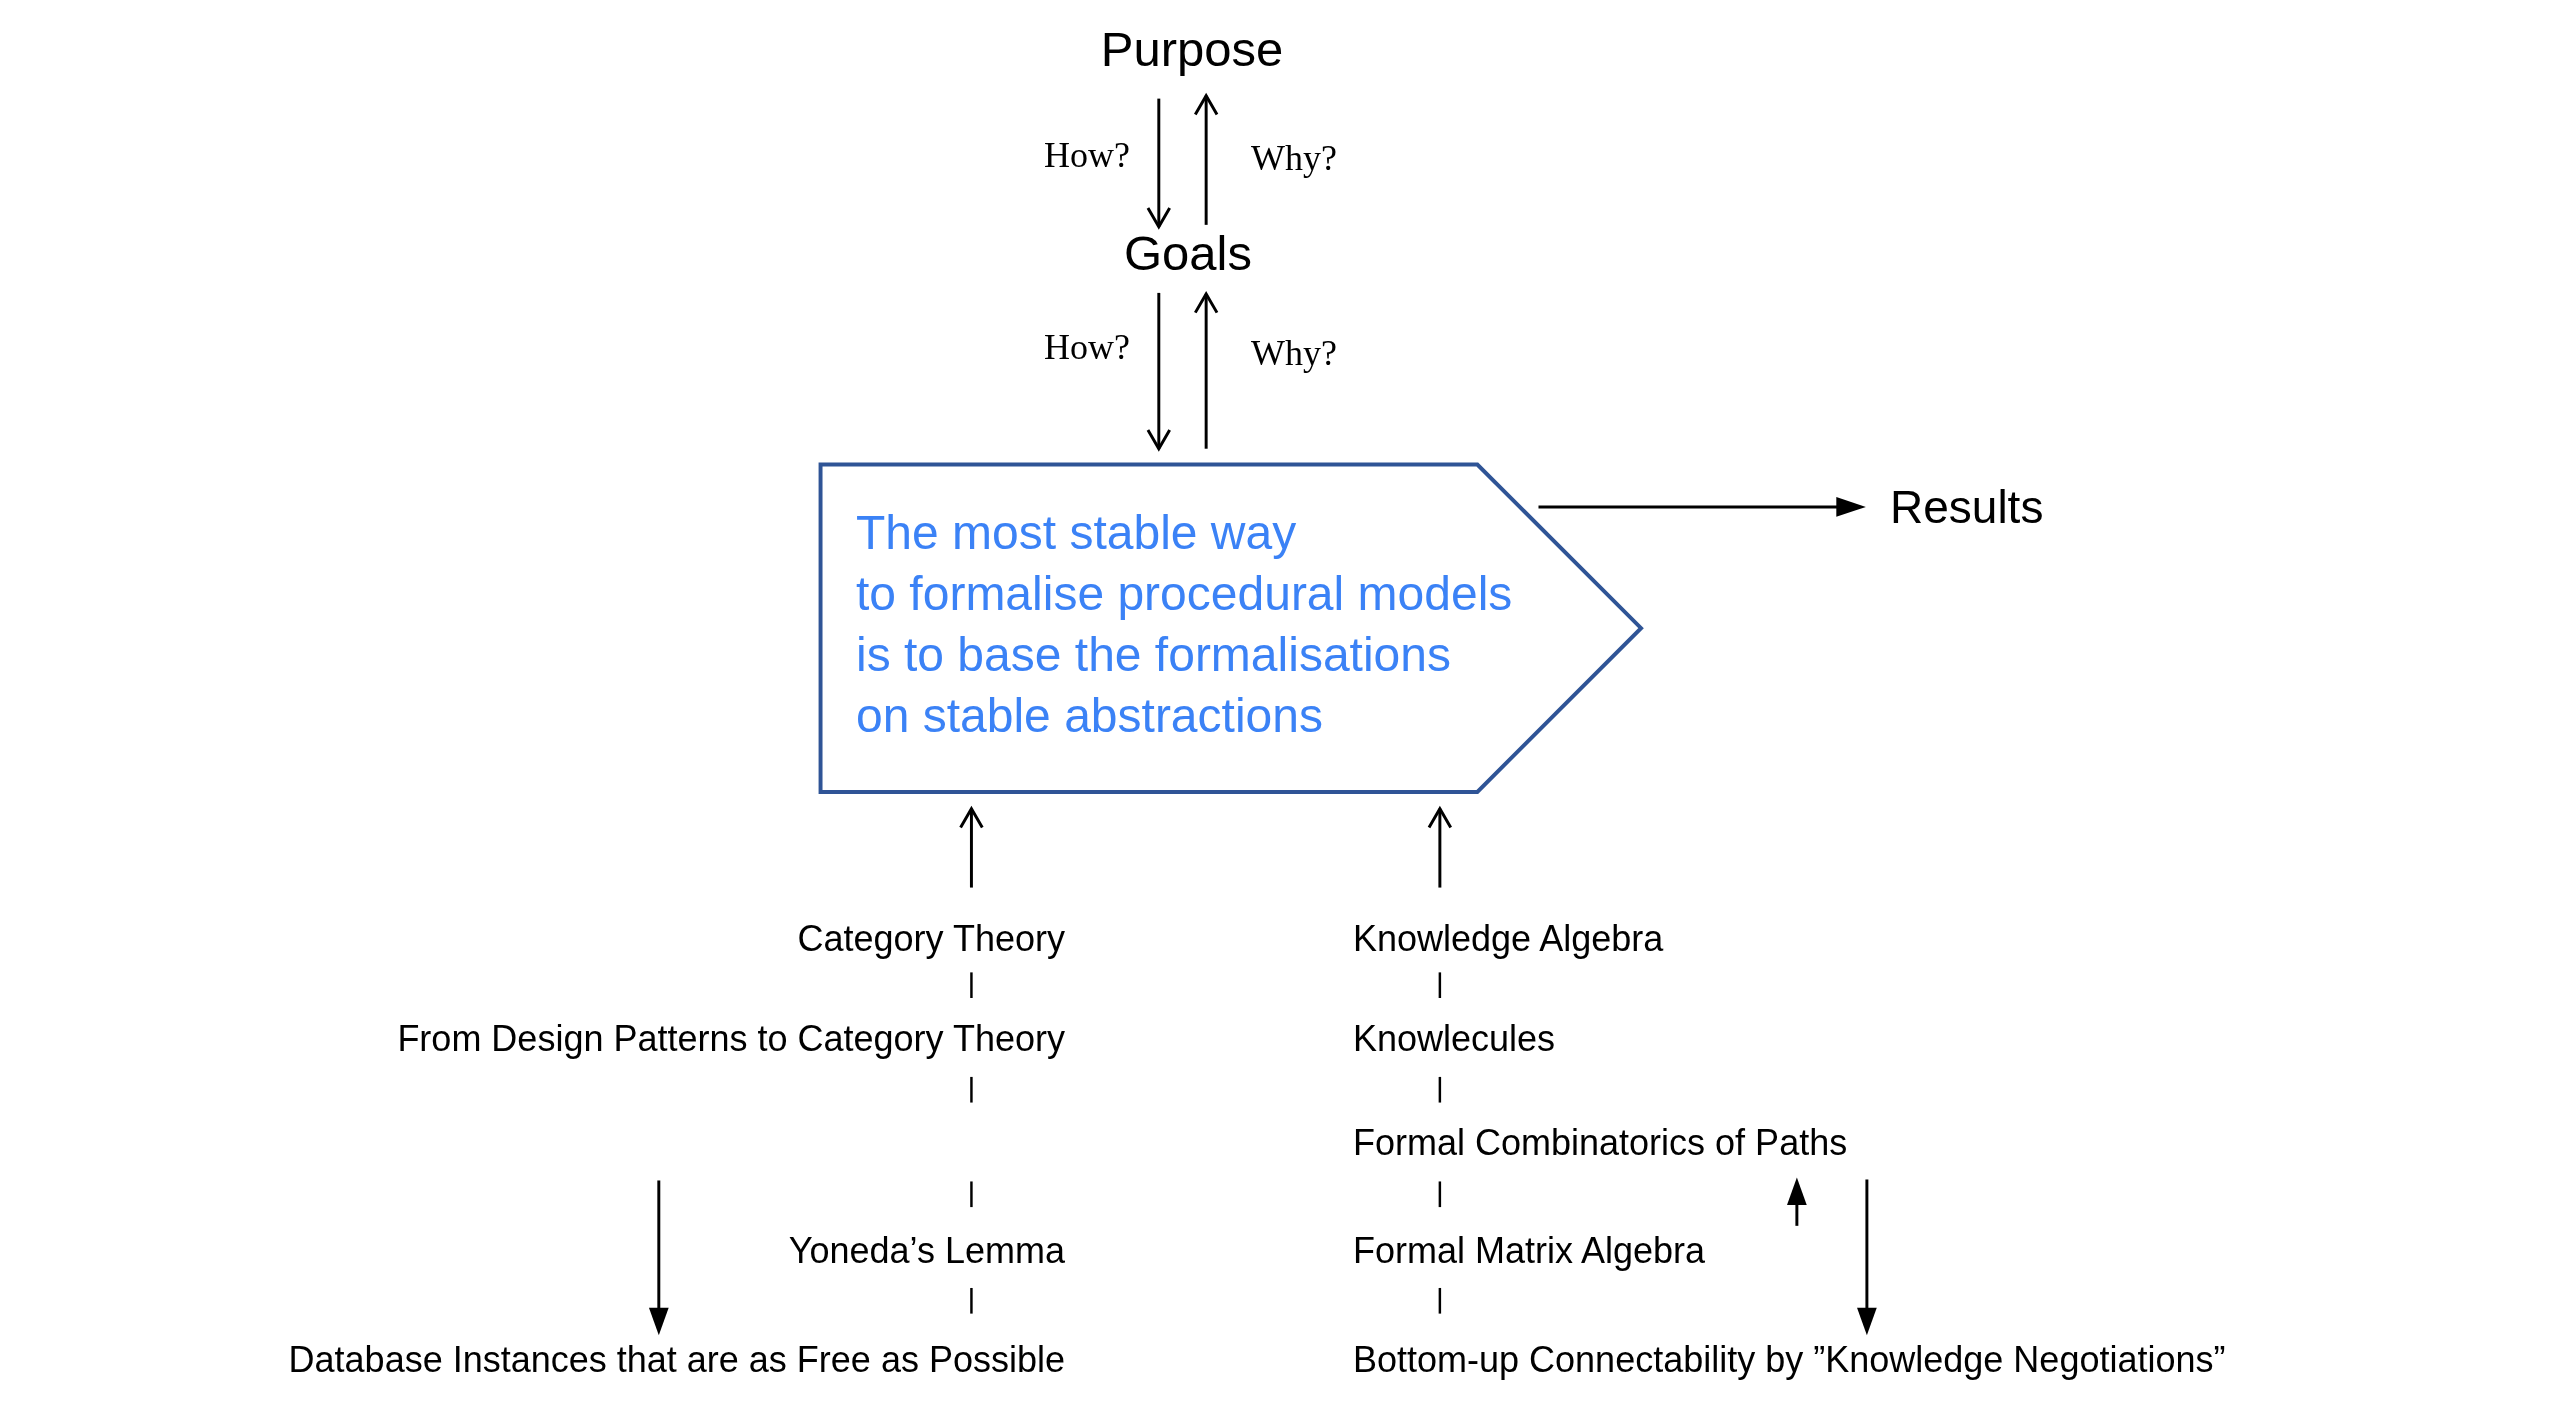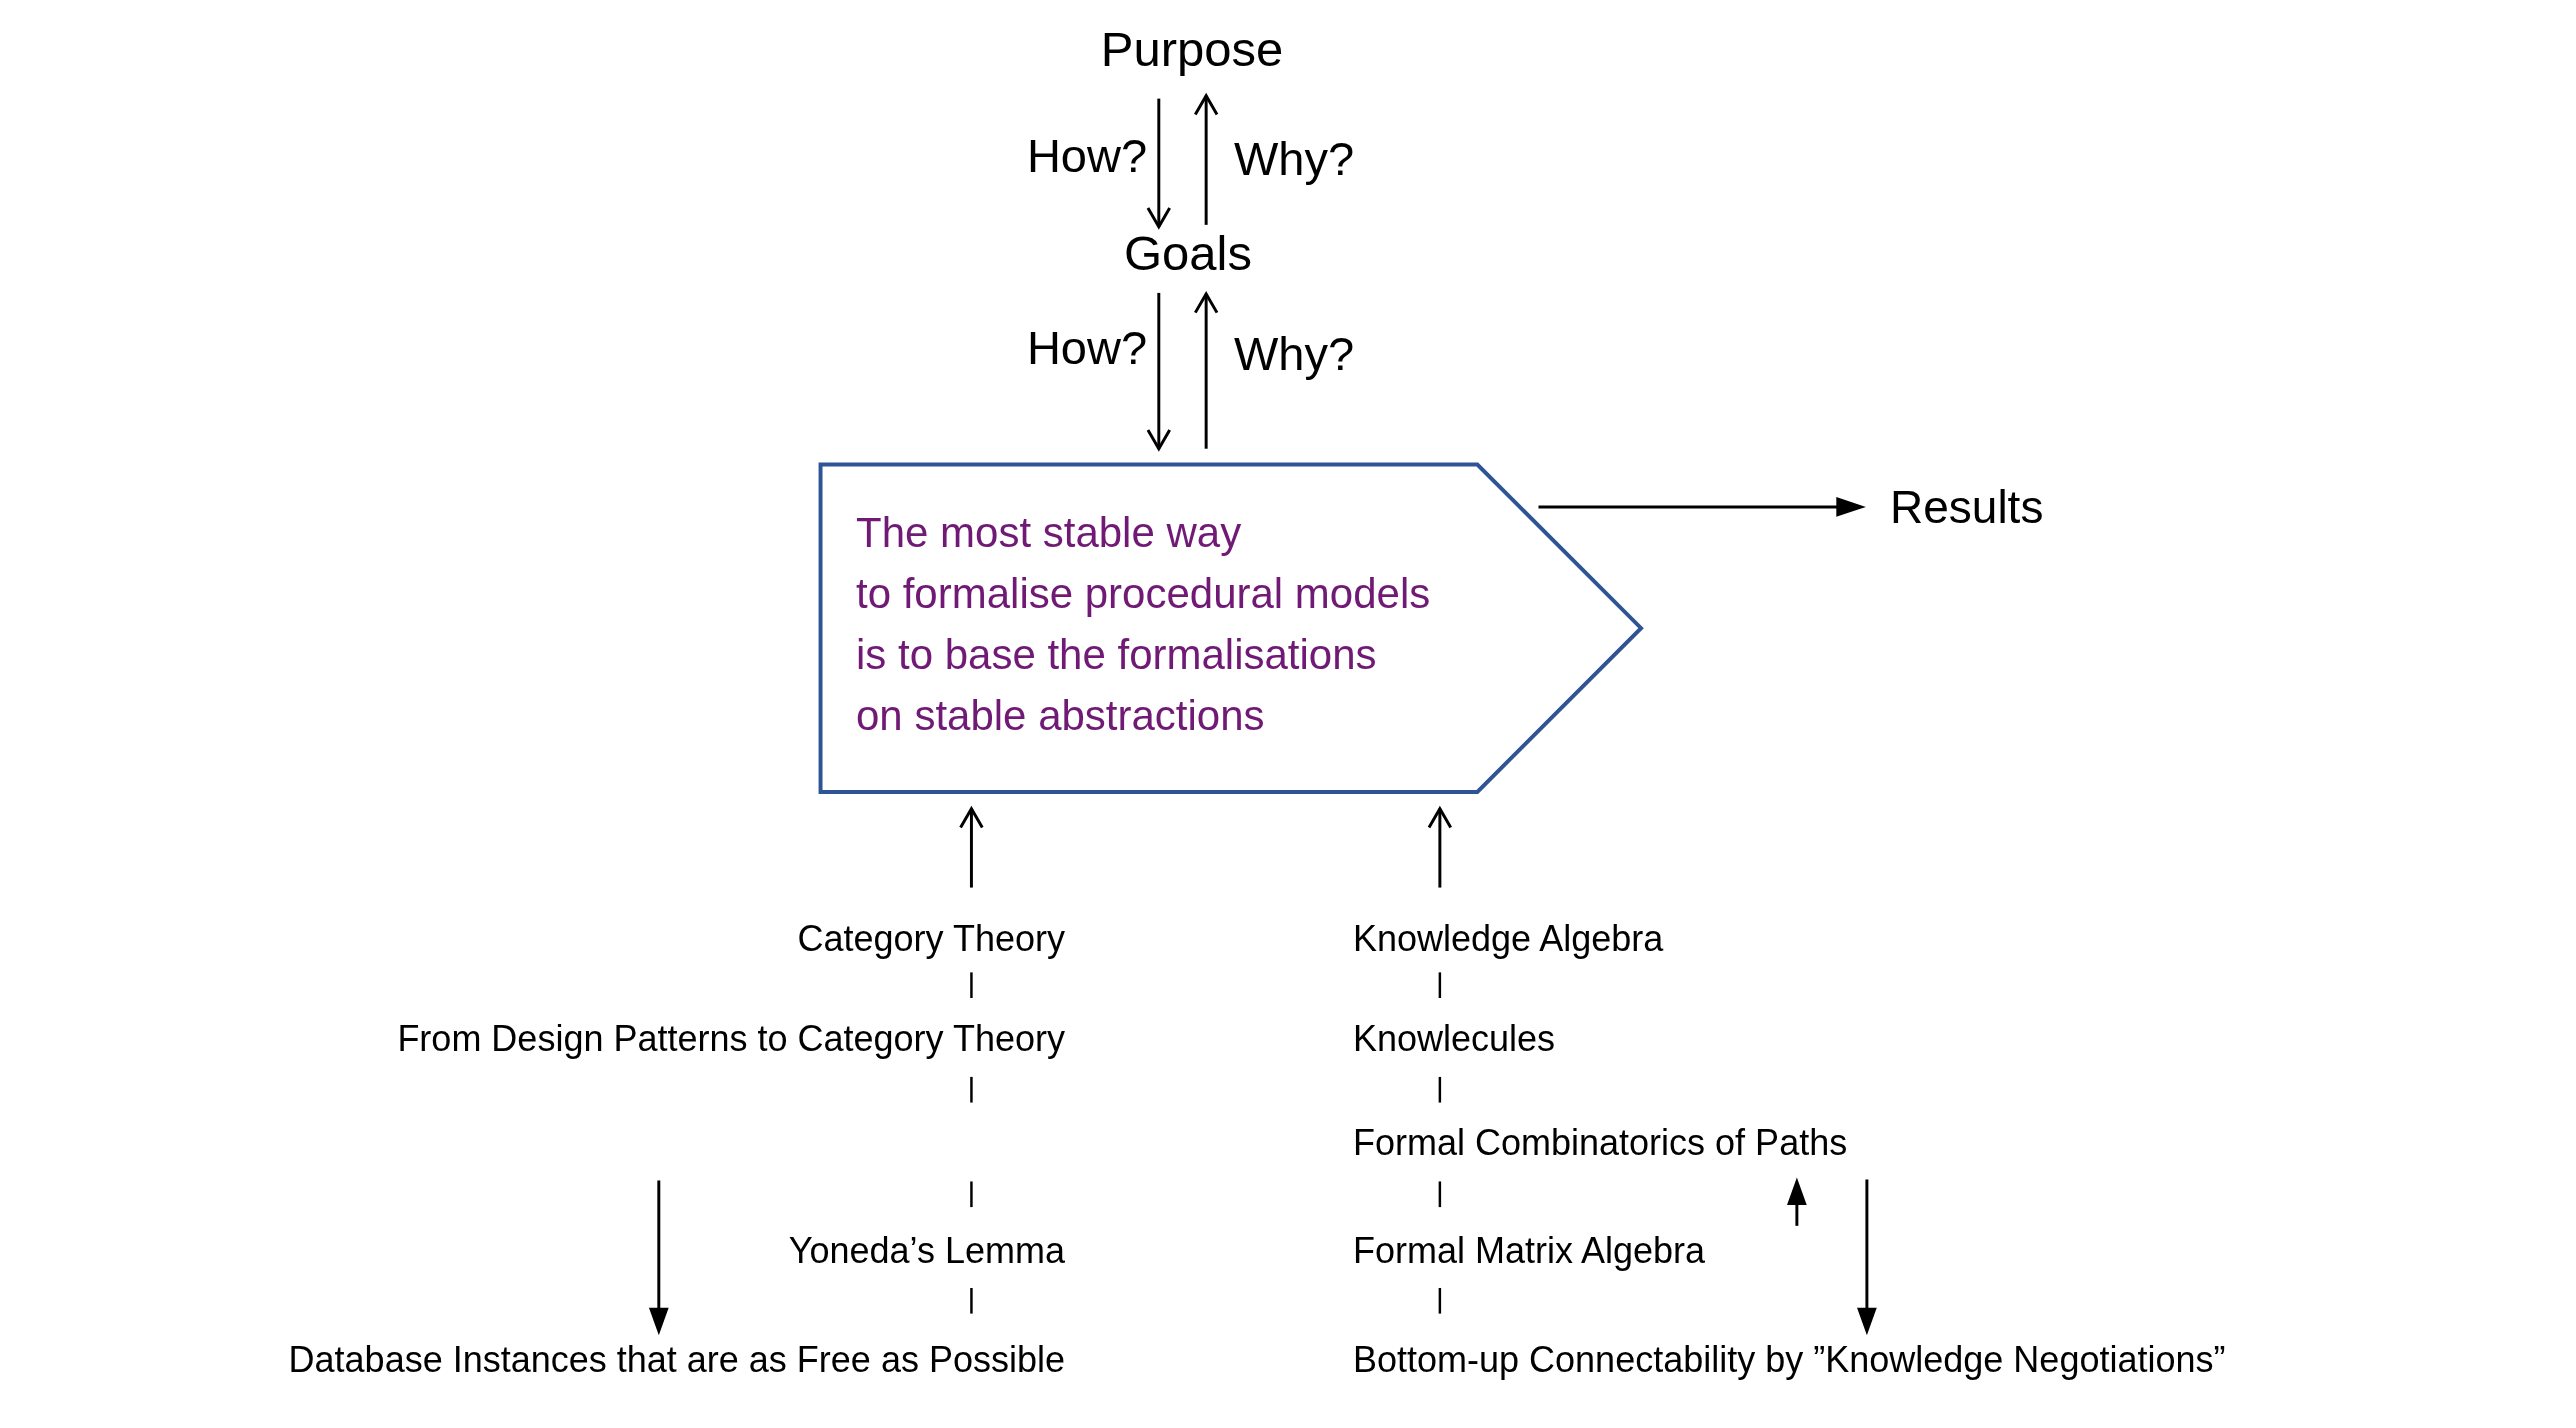--- a/index.html
+++ b/index.html
@@ -9,26 +9,26 @@
     background:#ffffff;
     font-family:"Liberation Sans", sans-serif;
     color:#000000;
     overflow:hidden;
   }
   .layer{position:absolute;left:0;top:0;}
   .lbl{position:absolute;white-space:nowrap;color:#000;}
   .center{transform:translate(-50%,-50%);}
   .vcenter{transform:translateY(-50%);}
   .big{font-size:49px;}
-  .qlbl{font-size:47px;}
+  .qlbl{font-size:36px;font-family:Liberation Serif, serif;}
   .rowlbl{font-size:36px;}
   .results{font-size:46px;}
   .boxtext{
     position:absolute;left:856px;top:502px;
-    font-size:42px;line-height:61px;white-space:nowrap;color:#701a75;
+    font-size:48px;line-height:61px;white-space:nowrap;color:#3b82f6;
   }
   svg .ln{stroke:#000;stroke-width:3;fill:none;}
   svg .dash{stroke:#000;stroke-width:2.5;fill:none;}
   svg .head{fill:#000;stroke:none;}
   svg .openhead{stroke:#000;stroke-width:3;fill:none;}
 </style>
 </head>
 <body>
 
 <div class="canvas">

